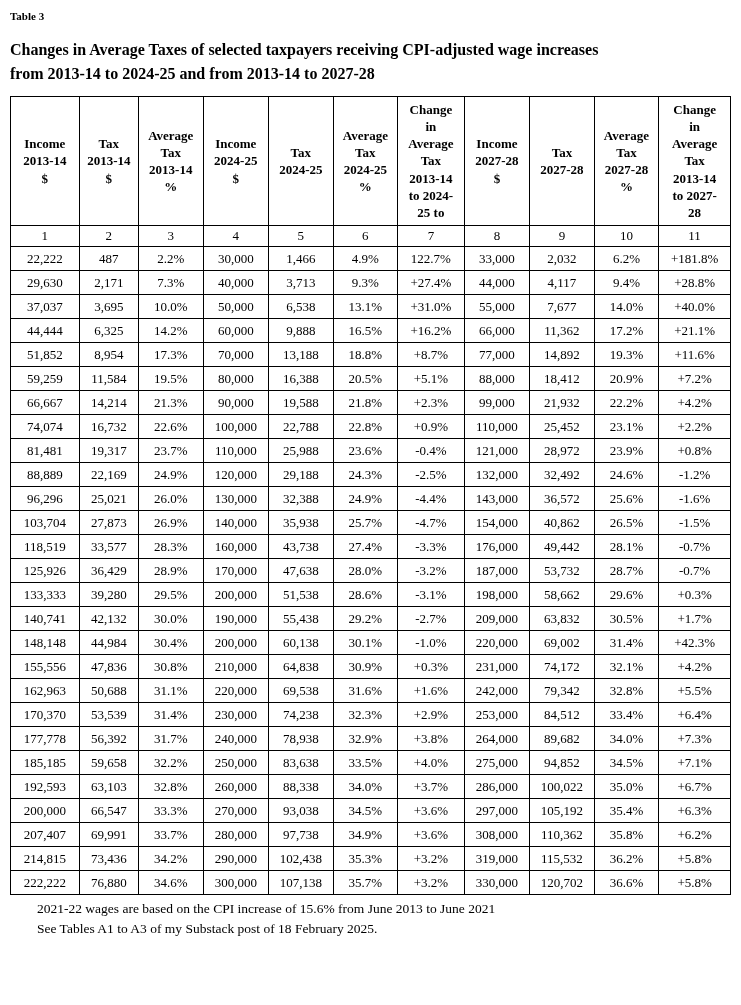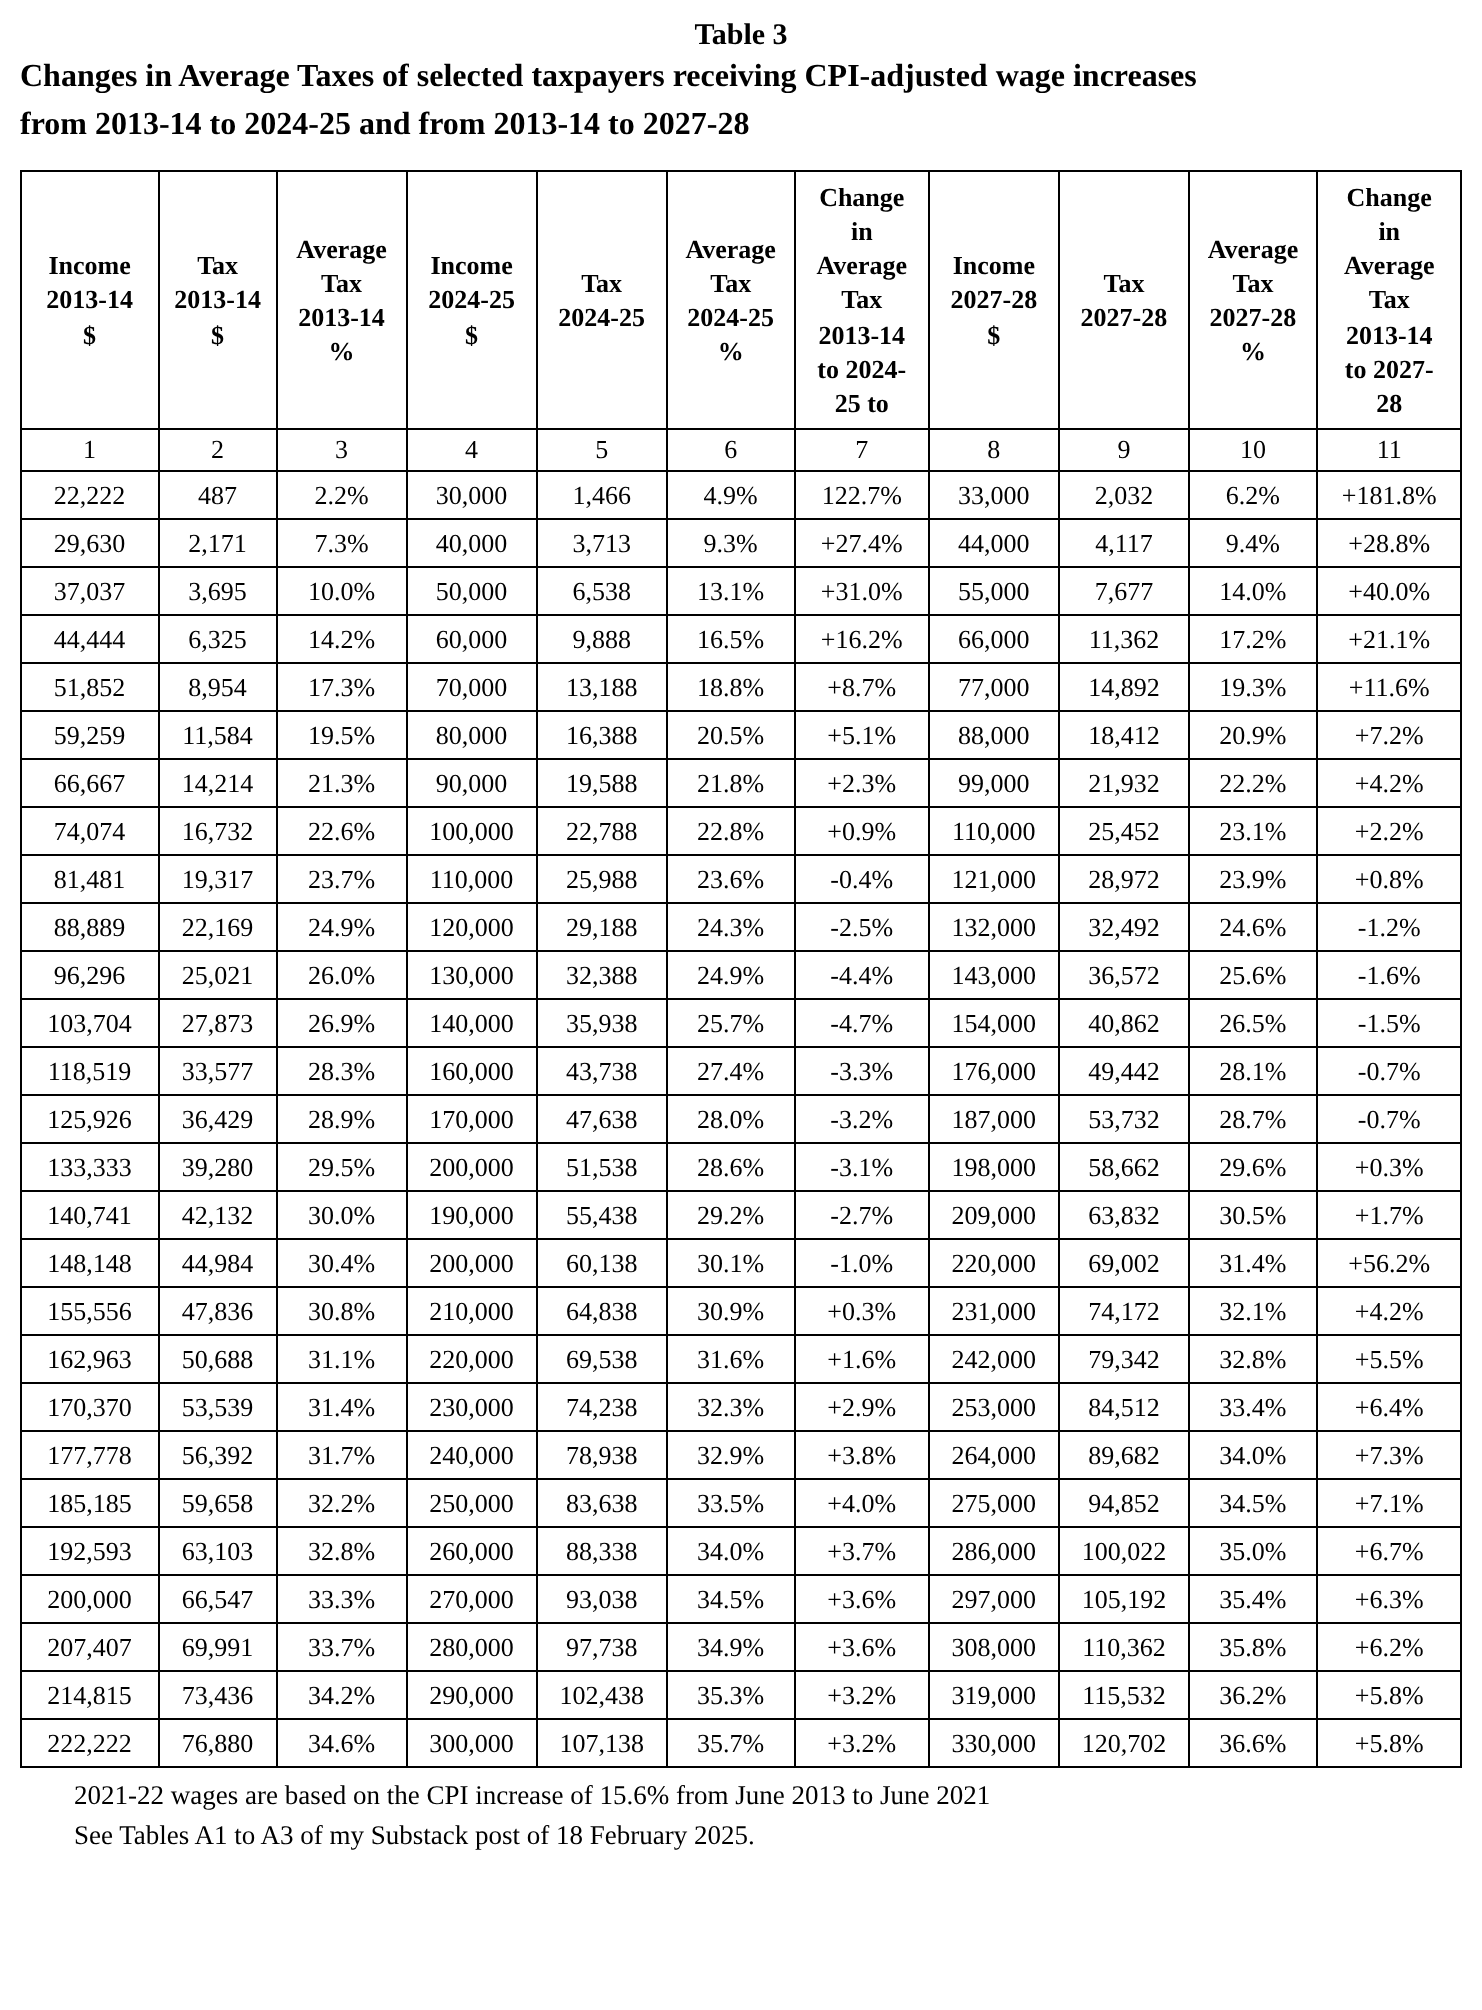--- a/index.html
+++ b/index.html
@@ -6,24 +6,24 @@
   html, body { margin: 0; padding: 0; background: #ffffff; }
   body {
     width: 741px;
     height: 1005px;
     color: #000;
     font-family: "Liberation Serif", serif;
     overflow: hidden;
   }
   .page { padding: 6px 10px 0 10px; }
   .title {
-    text-align: center;
+    text-align: left;
     font-weight: bold;
-    font-size: 15px;
-    margin: 4px 0 0 0;
+    font-size: 11px;
+    margin: 4px 0 16px 0;
   }
   .subtitle {
     text-align: left;
     font-weight: bold;
     font-size: 16px;
     line-height: 1.5;
   }
   table {
     border-collapse: collapse;
     table-layout: fixed;
@@ -346,21 +346,21 @@
           <td>148,148</td>
           <td>44,984</td>
           <td>30.4%</td>
           <td>200,000</td>
           <td>60,138</td>
           <td>30.1%</td>
           <td>-1.0%</td>
           <td>220,000</td>
           <td>69,002</td>
           <td>31.4%</td>
-          <td>+56.2%</td>
+          <td>+42.3%</td>
         </tr>
         <tr>
           <td>155,556</td>
           <td>47,836</td>
           <td>30.8%</td>
           <td>210,000</td>
           <td>64,838</td>
           <td>30.9%</td>
           <td>+0.3%</td>
           <td>231,000</td>

